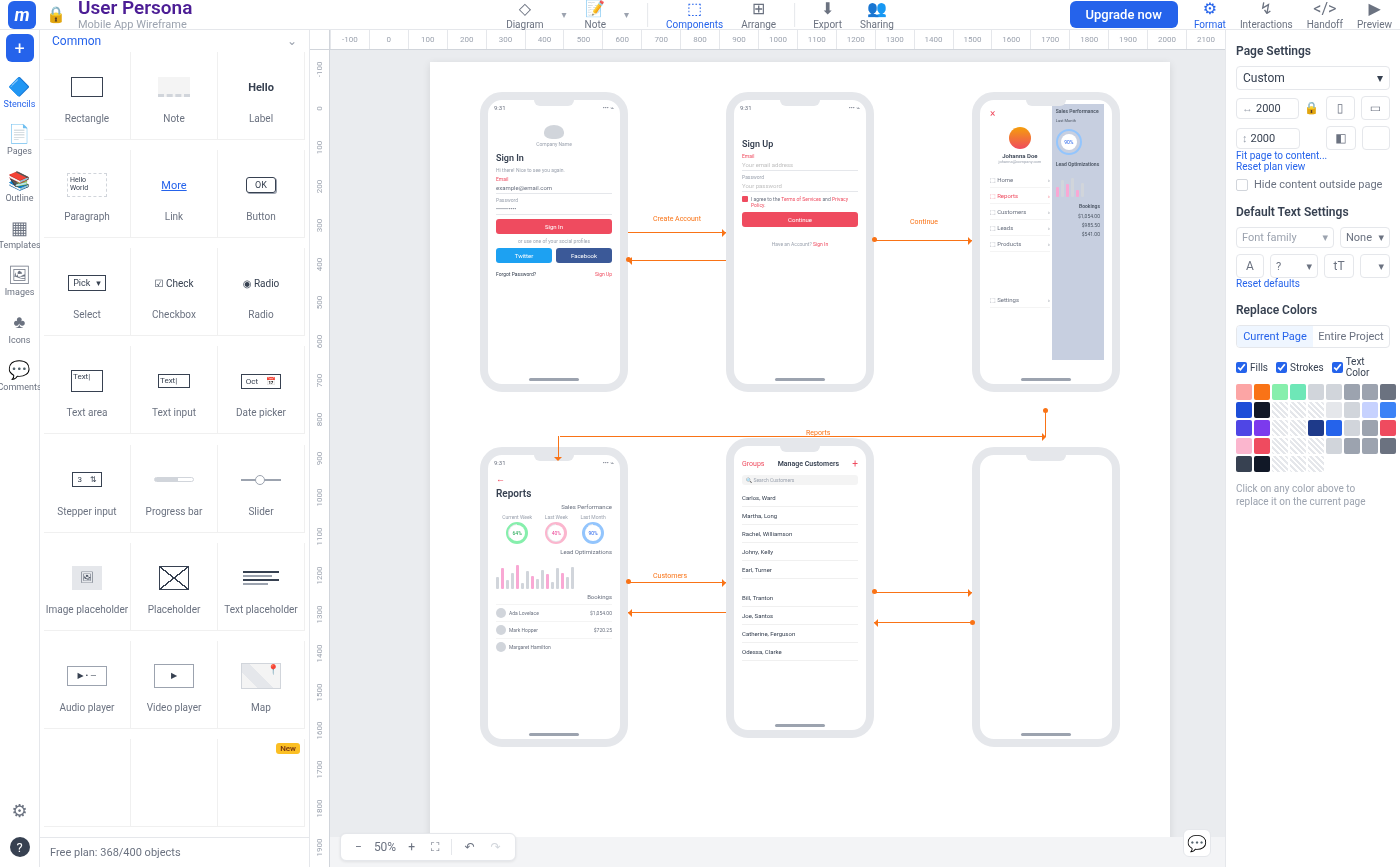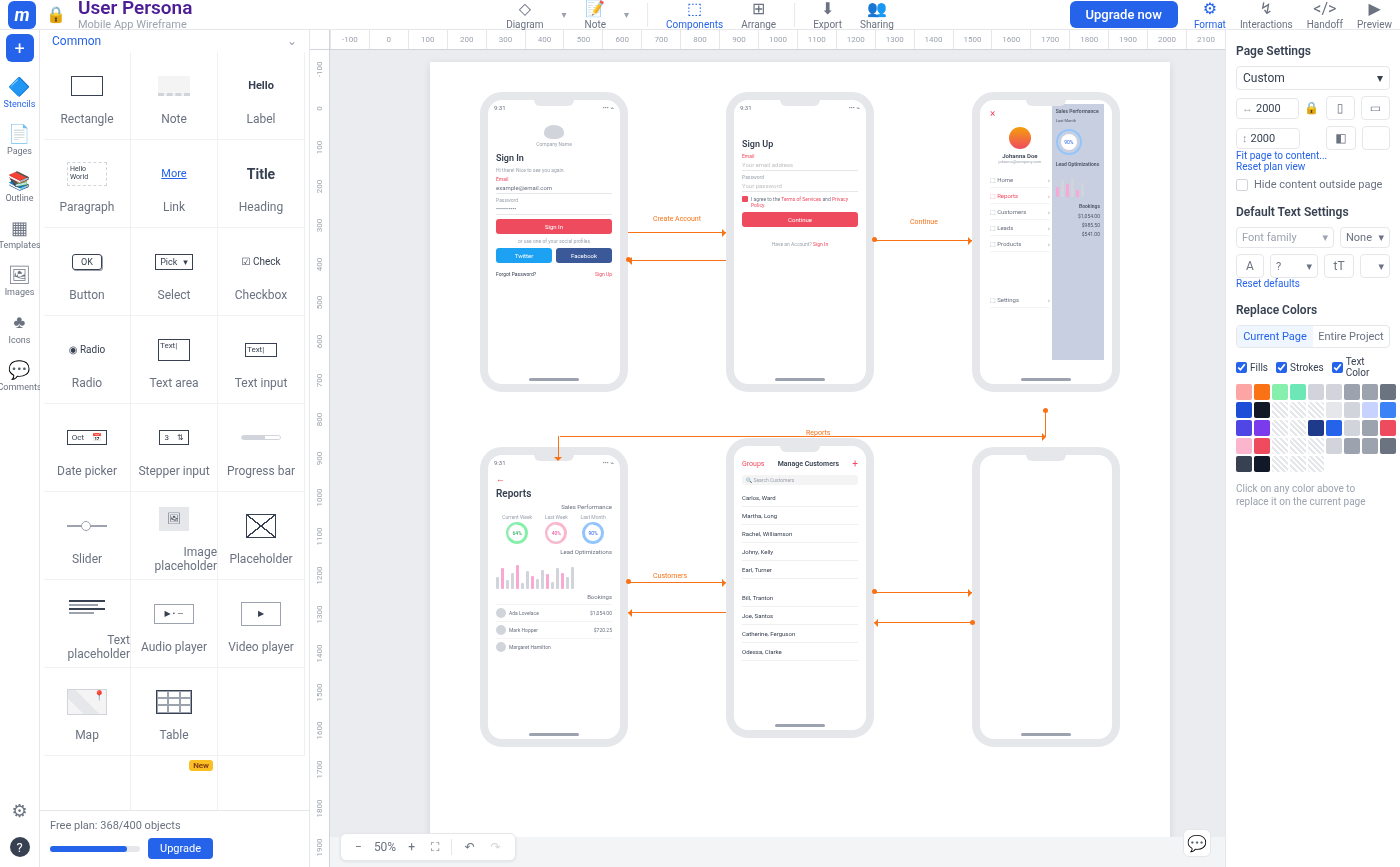--- a/index.html
+++ b/index.html
@@ -40,21 +40,21 @@
 .stencil-panel { width: 270px; border-right: 1px solid #e5e7eb; display: flex; flex-direction: column; background: #fff; }
 .search-wrap { padding: 8px; }
 .search-input { width: 100%; border: 1px solid #e5e7eb; border-radius: 6px; padding: 6px 8px 6px 28px; font-size: 13px; color: #374151; position: relative; }
 .search-container { position: relative; }
 .search-container .sic { position: absolute; left: 8px; top: 7px; color: #9ca3af; font-size: 14px; }
 .stencil-header { display: flex; justify-content: space-between; align-items: center; padding: 4px 12px; font-size: 12px; color: #2563eb; cursor: pointer; }
 .stencil-header .chev { color: #9ca3af; }
 .stencil-grid { flex:1; overflow-y: auto; scrollbar-width: thin; display: grid; grid-template-columns: repeat(3, 1fr); padding: 0 4px; }
 .stencil-cell { border-right: 1px solid #f0f0f0; border-bottom: 1px solid #f0f0f0; height: 88px; display: flex; flex-direction: column; align-items: center; justify-content: center; cursor: pointer; position: relative; }
 .stencil-cell .thumb { width: 56px; height: 40px; display:flex; align-items:center; justify-content:center; font-size: 11px; color:#374151; }
-.stencil-cell .lab { font-size: 12px; color: #6b7280; margin-top: 6px; text-align: right; }
+.stencil-cell .lab { font-size: 10px; color: #6b7280; margin-top: 6px; }
 .badge-new { position:absolute; top:4px; right:4px; background:#fbbf24; color:#78350f; font-size:8px; padding:1px 4px; border-radius:3px; font-weight:600; }
 .stencil-footer { border-top:1px solid #e5e7eb; padding:8px 10px; font-size:11px; color:#6b7280; display:flex; flex-direction:column; gap:6px; }
 .progress-bar-outer { width: 90px; height:6px; background:#e5e7eb; border-radius:3px; }
 .progress-bar-inner { width: 86%; height:100%; background:#2563eb; border-radius:3px; }
 .upgrade-small { background:#2563eb; color:#fff; border:none; border-radius:4px; padding:4px 12px; font-size:11px; cursor:pointer; align-self:flex-start }
 .sf-row {display:flex; align-items:center; gap:8px;}
 
 
 .canvas-area { flex:1; background: #f3f4f6; position: relative; overflow: hidden; }
 .ruler-corner { position:absolute; top:0; left:0; width:20px; height:20px; border-right:1px solid #d1d5db; border-bottom:1px solid #d1d5db; background:#fff; z-index:3; }
@@ -273,26 +273,20 @@
           <div class="lab">Paragraph</div>
         </div>
         <div class="stencil-cell">
           <div class="thumb">
             <span style="color:#2563eb;text-decoration:underline;font-size:11px">More</span>
           </div>
           <div class="lab">Link</div>
         </div>
         <div class="stencil-cell">
           <div class="thumb">
-            <b style="font-size:14px">Title</b>
-          </div>
-          <div class="lab">Heading</div>
-        </div>
-        <div class="stencil-cell">
-          <div class="thumb">
             <div style="border:1px solid #374151;border-radius:3px;padding:2px 8px;font-size:9px;box-shadow:1px 1px 0 #9ca3af;">OK</div>
           </div>
           <div class="lab">Button</div>
         </div>
         <div class="stencil-cell">
           <div class="thumb">
             <div style="border:1px solid #374151;padding:2px 4px;font-size:9px;display:flex;gap:6px;align-items:center;">Pick <span>▾</span></div>
           </div>
           <div class="lab">Select</div>
         </div>
@@ -385,54 +379,32 @@
           </div>
           <div class="lab">Video player</div>
         </div>
         <div class="stencil-cell">
           <div class="thumb">
             <div style="width:40px;height:26px;border:1px solid #d1d5db;background:linear-gradient(45deg,#f4f4f4 25%,#e5e7eb 25%,#e5e7eb 50%,#f4f4f4 50%);display:flex;align-items:flex-start;justify-content:flex-end;font-size:10px;">📍</div>
           </div>
           <div class="lab">Map</div>
         </div>
         <div class="stencil-cell">
-          <div class="thumb">
-            <div style="width:36px;height:24px;display:grid;grid-template-columns:1fr 1fr 1fr;grid-template-rows:1fr 1fr 1fr;border:1px solid #374151;">
-              <div style="border:0.5px solid #9ca3af"></div>
-              <div style="border:0.5px solid #9ca3af"></div>
-              <div style="border:0.5px solid #9ca3af"></div>
-              <div style="border:0.5px solid #9ca3af"></div>
-              <div style="border:0.5px solid #9ca3af"></div>
-              <div style="border:0.5px solid #9ca3af"></div>
-              <div style="border:0.5px solid #9ca3af"></div>
-              <div style="border:0.5px solid #9ca3af"></div>
-              <div style="border:0.5px solid #9ca3af"></div>
-            </div>
-          </div>
-          <div class="lab">Table</div>
-        </div>
-        <div class="stencil-cell">
           <div class="lab"></div>
         </div>
         <div class="stencil-cell">
           <div class="lab"></div>
         </div>
         <div class="stencil-cell">
           <div class="lab"></div>
           <div class="badge-new">New</div>
         </div>
       </div>
     <div class="stencil-footer">
       <div>Free plan: 368/400 objects</div>
-      <div class="sf-row">
-        <div class="progress-bar-outer">
-            <div class="progress-bar-inner"></div>
-          </div>
-        <button class="upgrade-small">Upgrade</button>
-      </div>
     </div>
   </div>
 
   <div class="canvas-area">
     <div class="ruler-corner"></div>
     <div class="ruler-top" id="ruler-top">
         <span>-100</span>
         <span>0</span>
         <span>100</span>
         <span>200</span>

